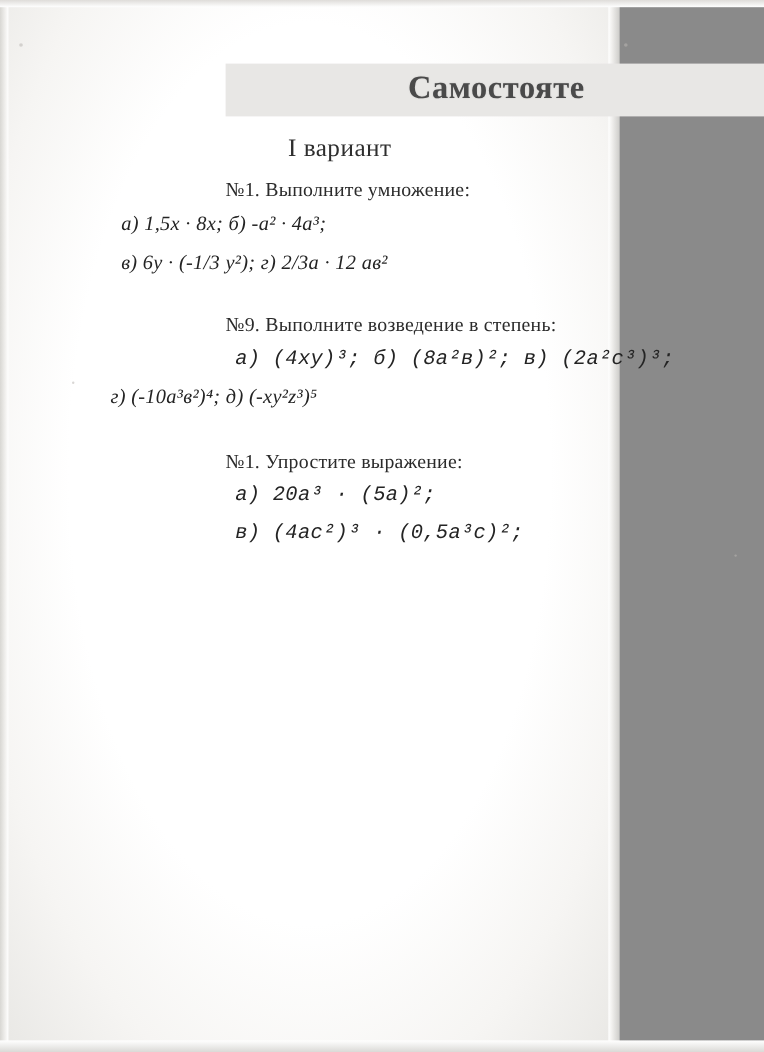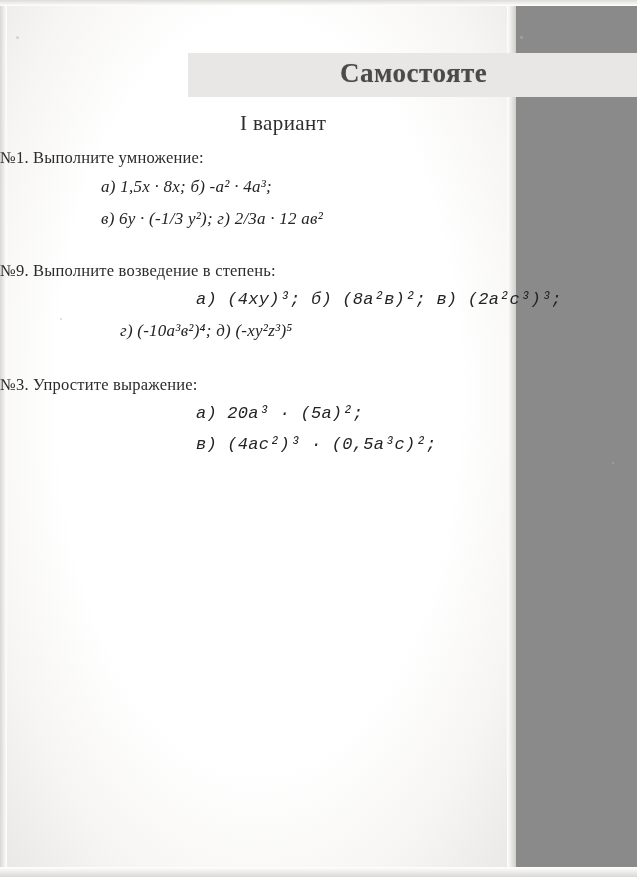--- a/index.html
+++ b/index.html
@@ -106,24 +106,24 @@
     margin: 0 0 9px 0;
   }
   .task-line {
     font-style: italic;
     font-size: 17px;
     color: #242424;
     margin: 0 0 12px 0;
     letter-spacing: .25px;
   }
 
-  .indent-188 { }
+  .indent-188 { padding-left: 188px; }
   .indent-196 { padding-left: 196px; font-family: Liberation Mono, monospace; }
   .indent-200 { padding-left: 101px; }
-  .indent-206 { padding-left: 120px; }
+  .indent-206 { padding-left: 92px; }
 
   .gap-1 { height: 20px; }
   .gap-2 { height: 22px; }
 </style>
 </head>
 <body>
 
 <div id="page">
 
   <div class="scan-edge-left"></div>
@@ -153,19 +153,19 @@
 
     <div class="task">
       <div class="task-head indent-188">№9. Выполните возведение в степень:</div>
       <div class="task-line indent-196">а) (4ху)³;   б) (8а²в)²;   в) (2а²с³)³;</div>
       <div class="task-line indent-206">г) (-10а³в²)⁴;   д) (-ху²z³)⁵</div>
     </div>
 
     <div class="gap-2"></div>
 
     <div class="task">
-      <div class="task-head indent-188">№3. Упростите выражение:</div>
+      <div class="task-head indent-188">№1. Упростите выражение:</div>
       <div class="task-line indent-196">а) 20а³ · (5а)²;</div>
       <div class="task-line indent-196">в) (4ас²)³ · (0,5а³с)²;</div>
     </div>
 
   </div>
 </div>
 
 </body></html>

